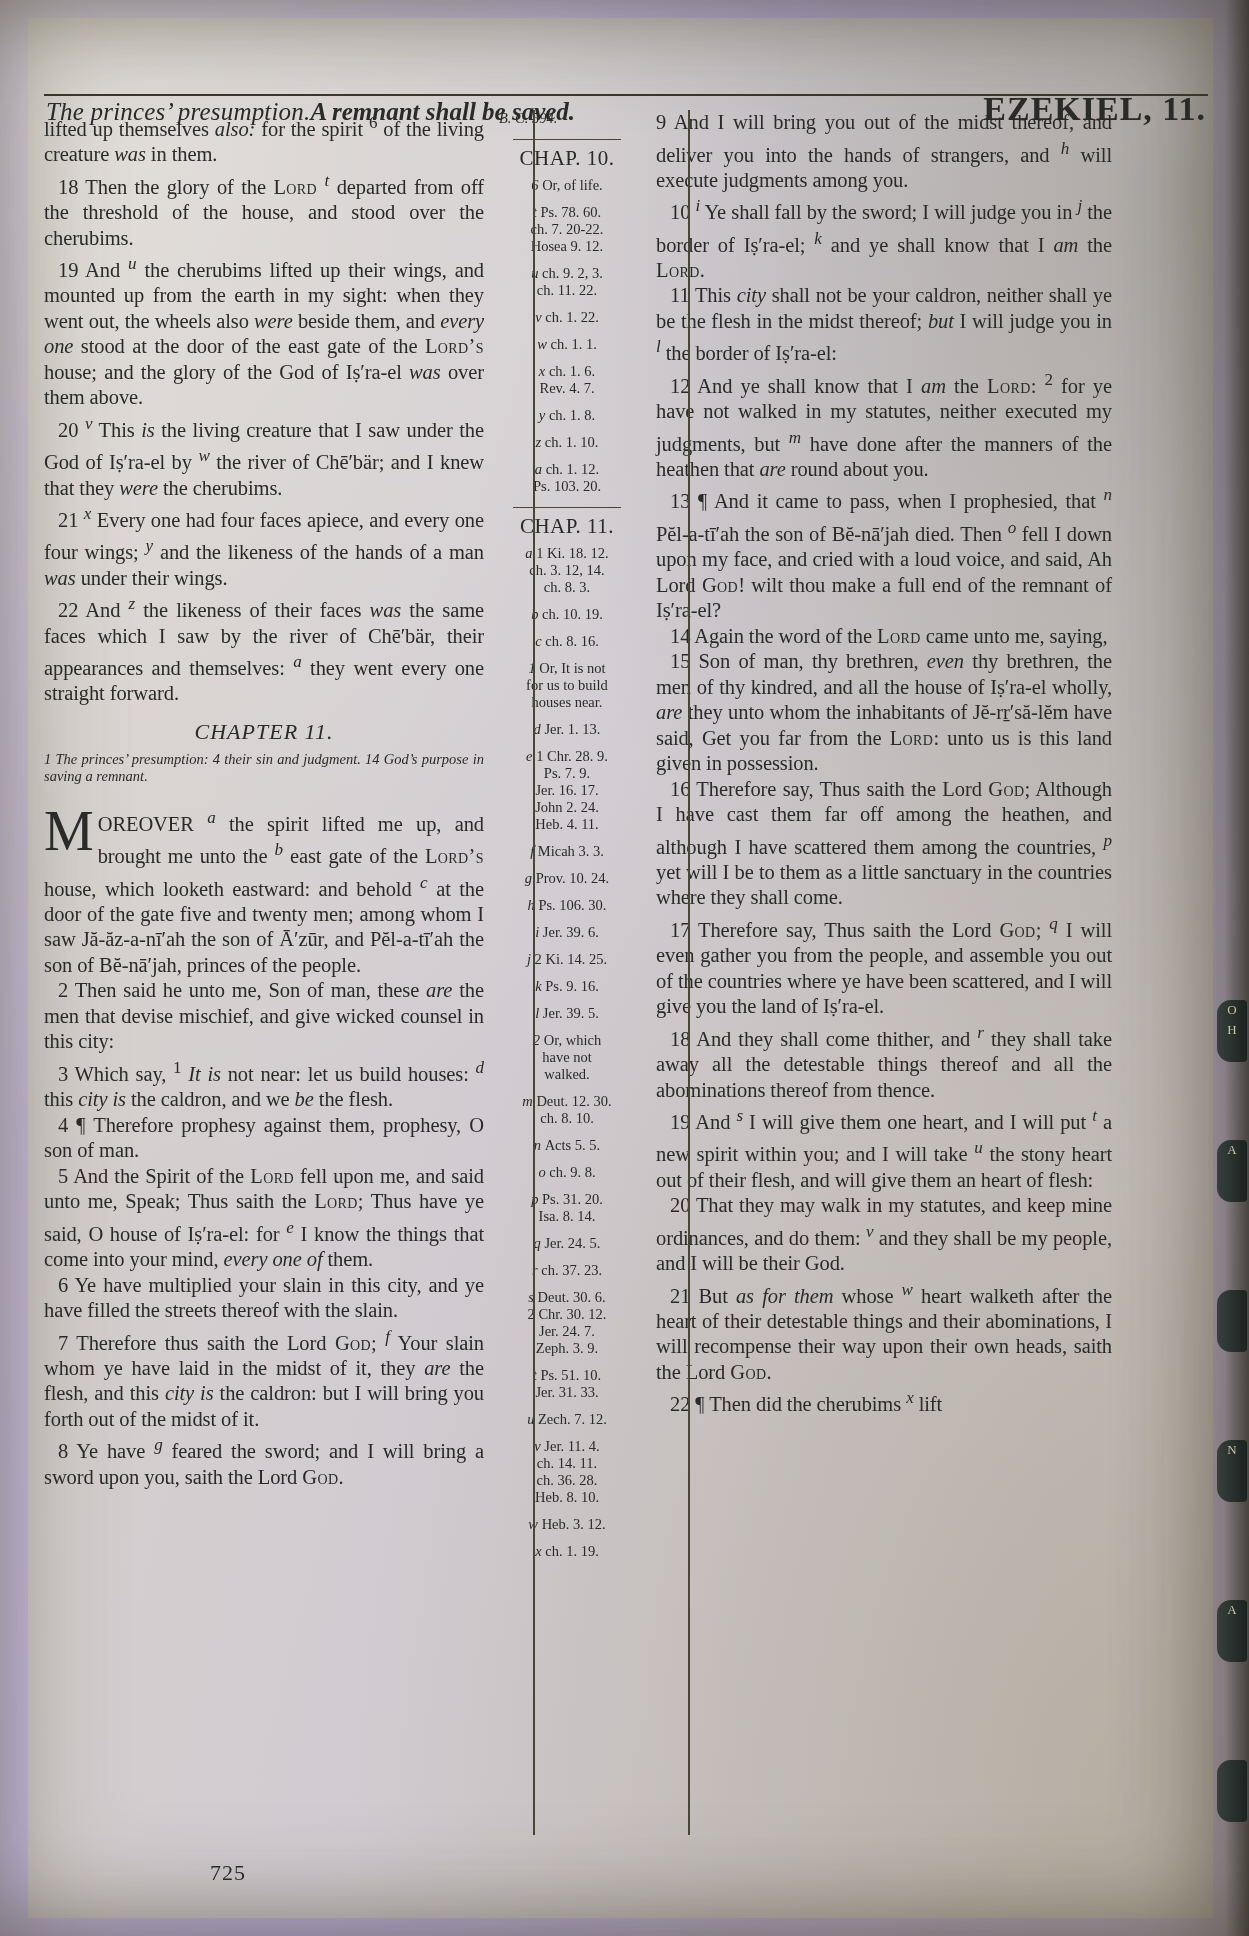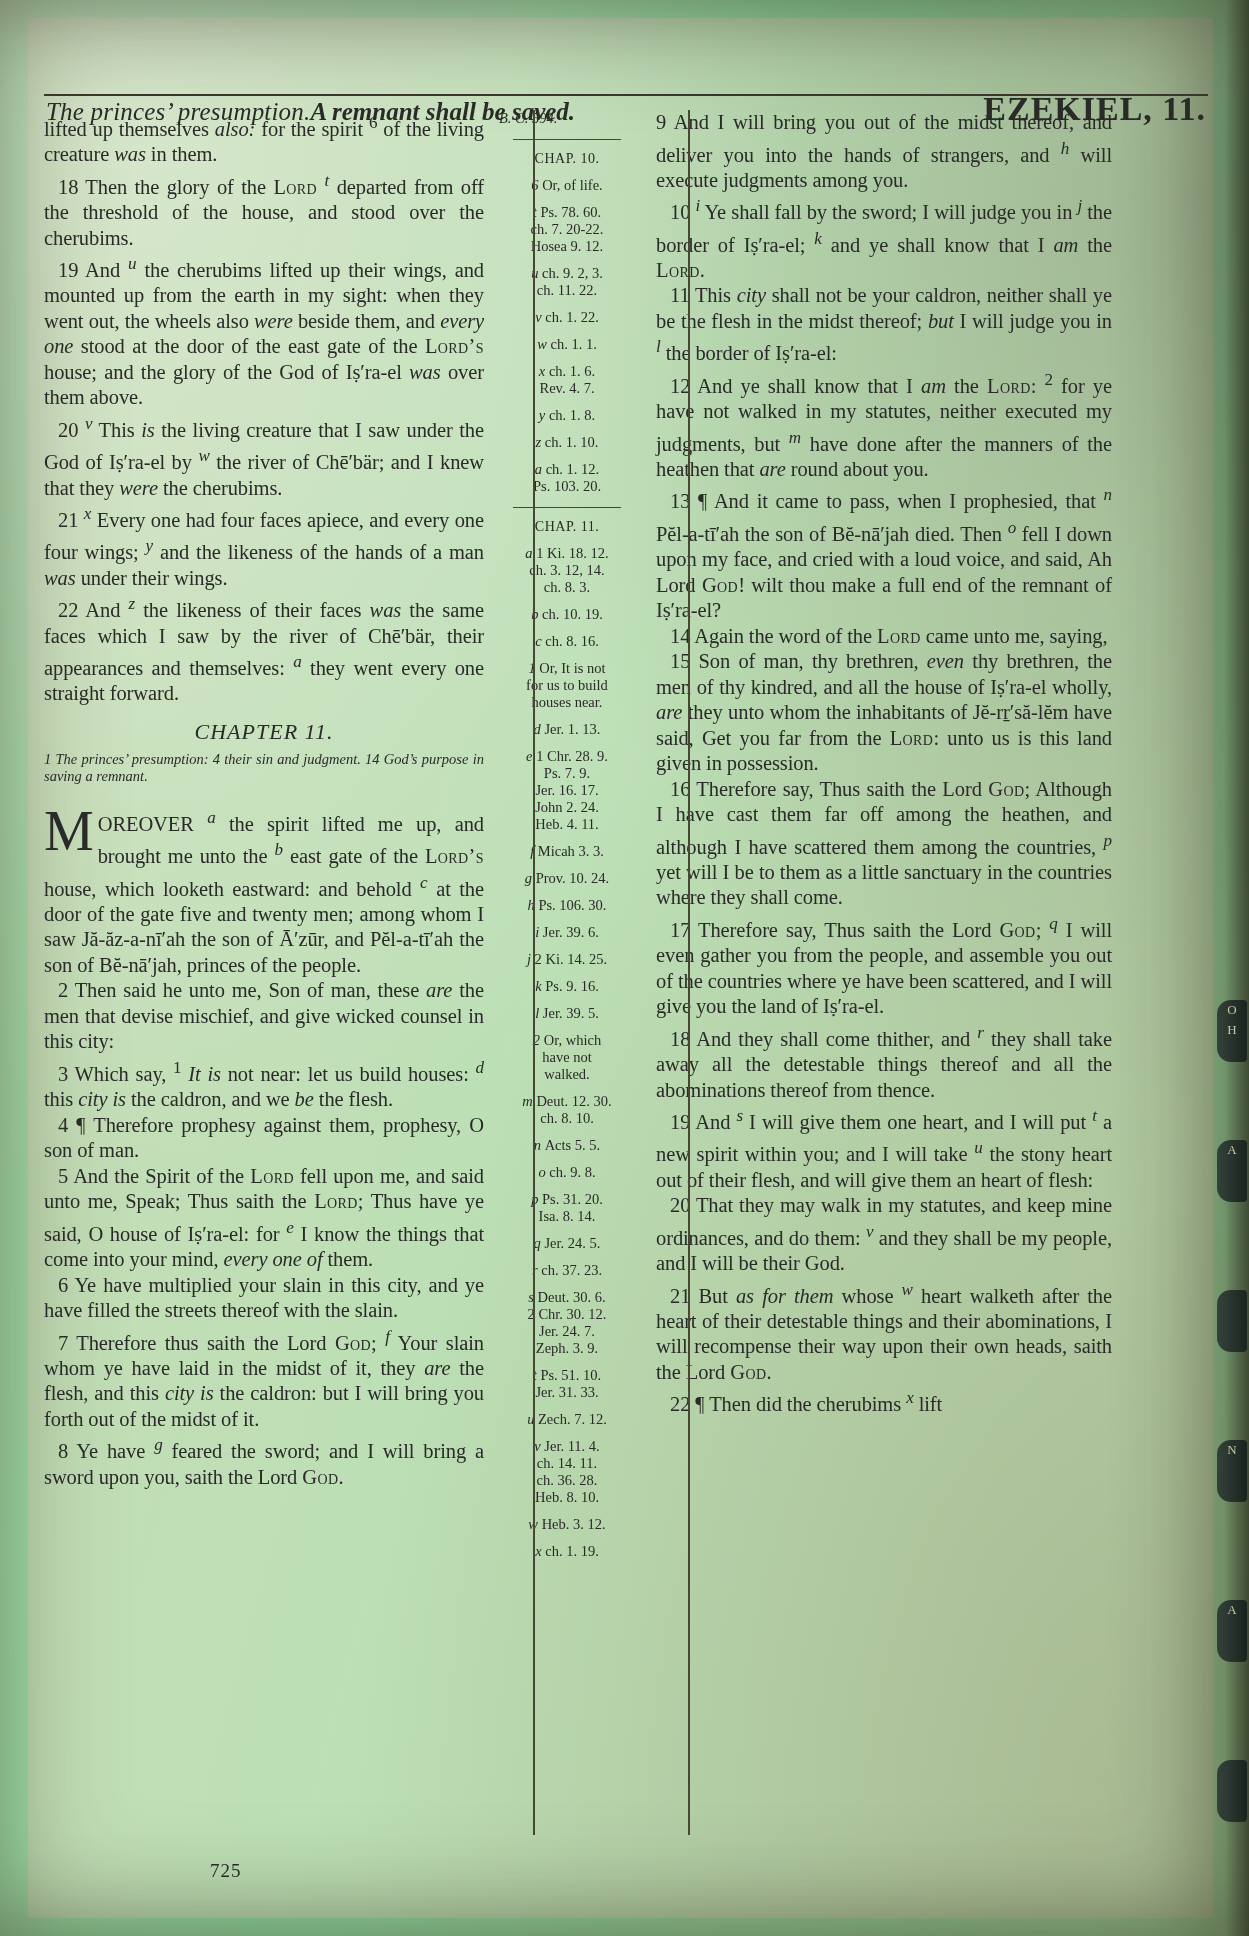--- a/index.html
+++ b/index.html
@@ -4,21 +4,21 @@
 <style>
   html, body {
     margin: 0;
     padding: 0;
     background: #2b2b2b;
   }
   .page {
     position: relative;
     width: 1249px;
     height: 1936px;
-    background: #86efac;
+    background: #c4b5fd;
     overflow: hidden;
     font-family: "Liberation Serif", serif;
     color: #2a2a28;
   }
   
   .page::before {
     content: "";
     position: absolute;
     inset: 0;
     background:
@@ -147,39 +147,39 @@
     float: left;
     font-size: 56px;
     line-height: 44px;
     padding: 4px 4px 0 0;
     font-family: "Liberation Serif", serif;
   }
 
   
   .ref-block { font-size: 14.5px; line-height: 17px; }
   .ref-title {
-    font-size: 14px;
+    font-size: 21px;
     letter-spacing: 0.5px;
     margin: 4px 0 6px 0;
   }
   .ref-item { margin: 10px 0 0 0; text-align: center; }
   .ref-key { font-style: italic; }
   .ref-rule {
     width: 108px;
     height: 1px;
     background: #4a4634;
     margin: 12px auto 10px auto;
   }
   .ref-note { text-align: left; font-style: italic; }
 
   .folio {
     position: absolute;
     left: 210px;
     top: 1860px;
-    font-size: 19px;
+    font-size: 22px;
     letter-spacing: 1px;
     z-index: 5;
   }
 
   
   .edge {
     position: absolute;
     right: 0;
     top: 0;
     width: 44px;

